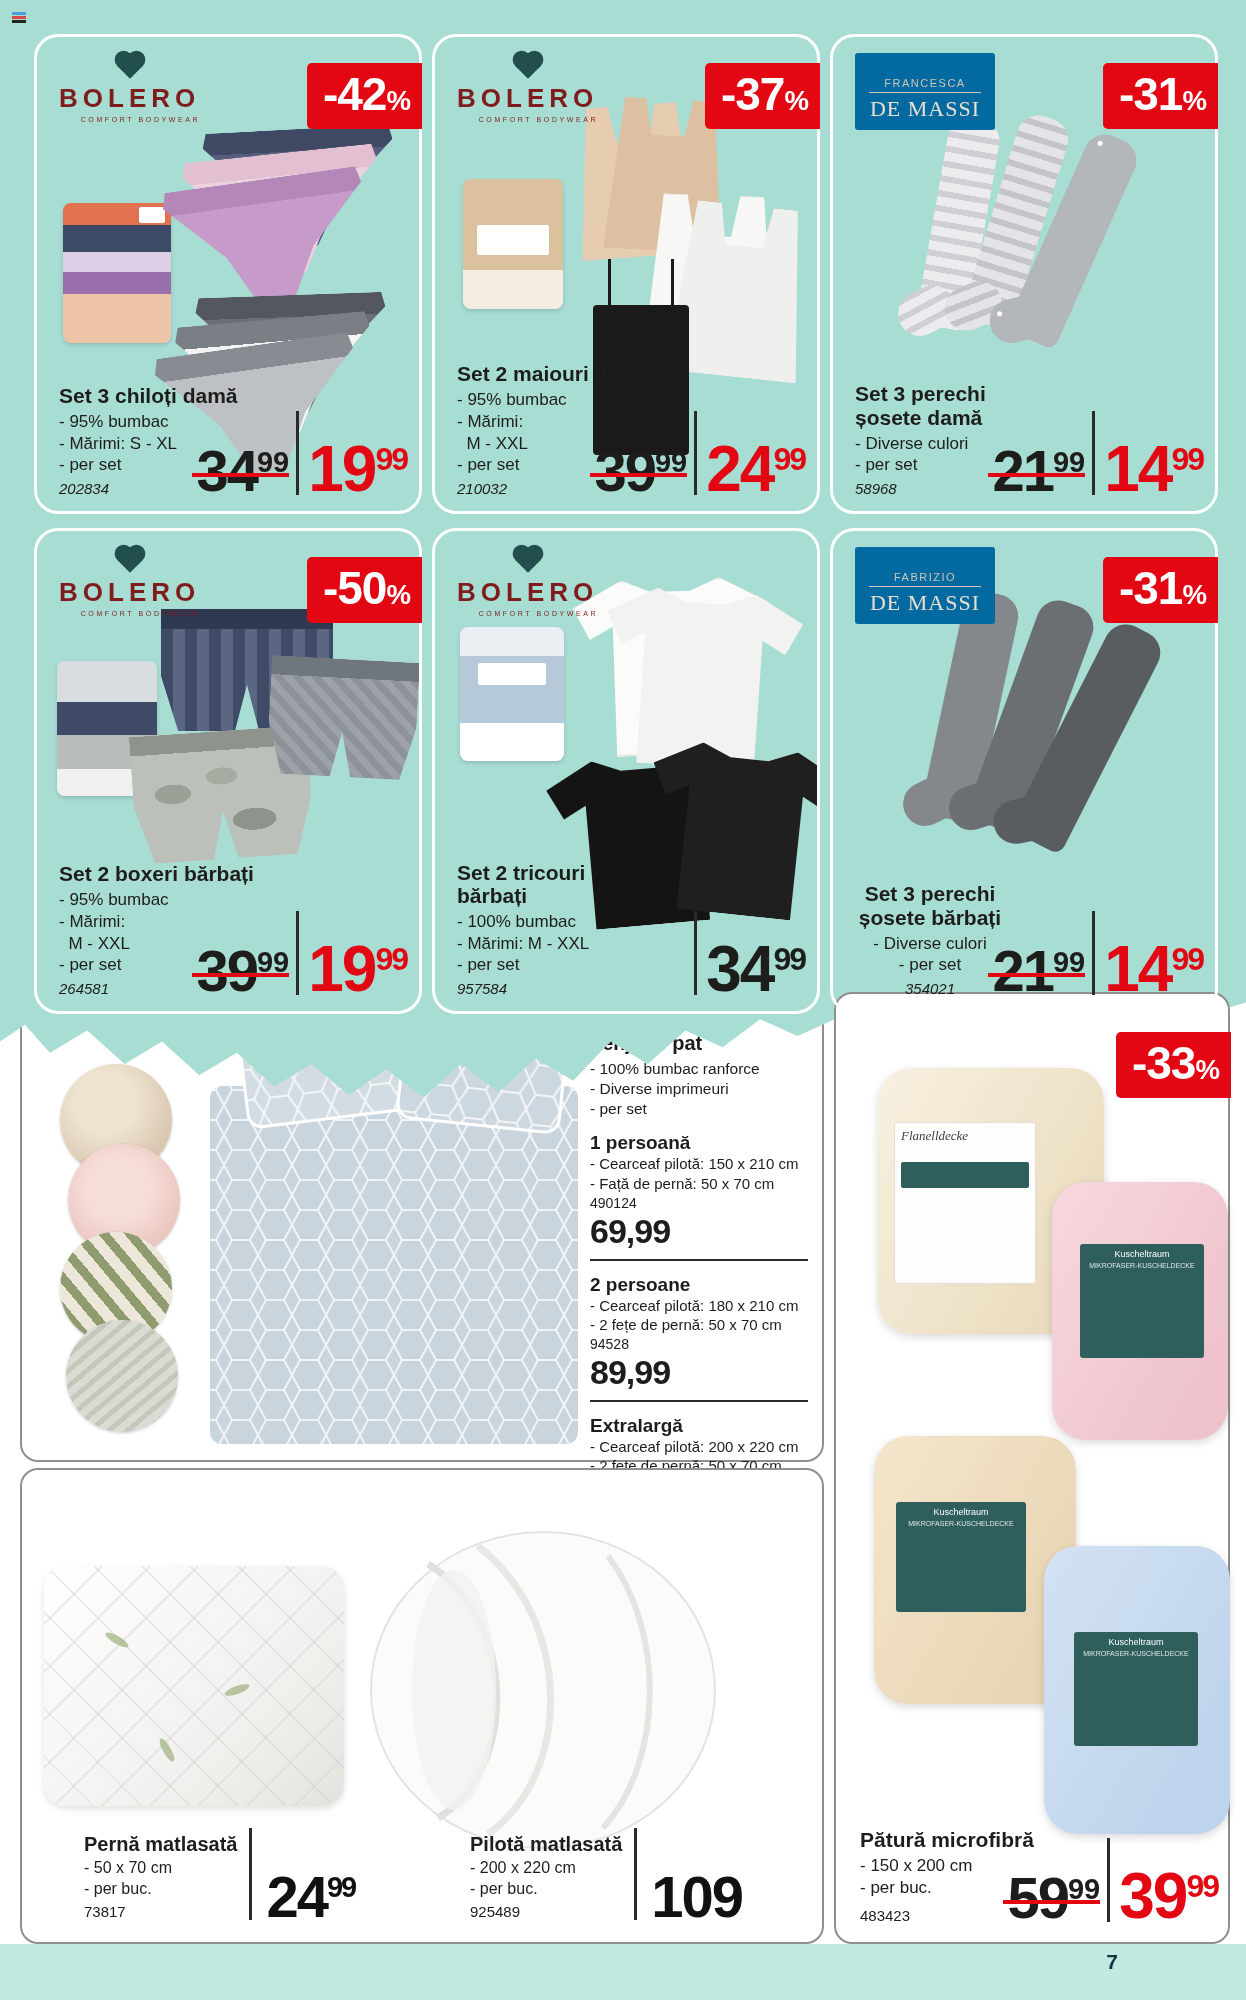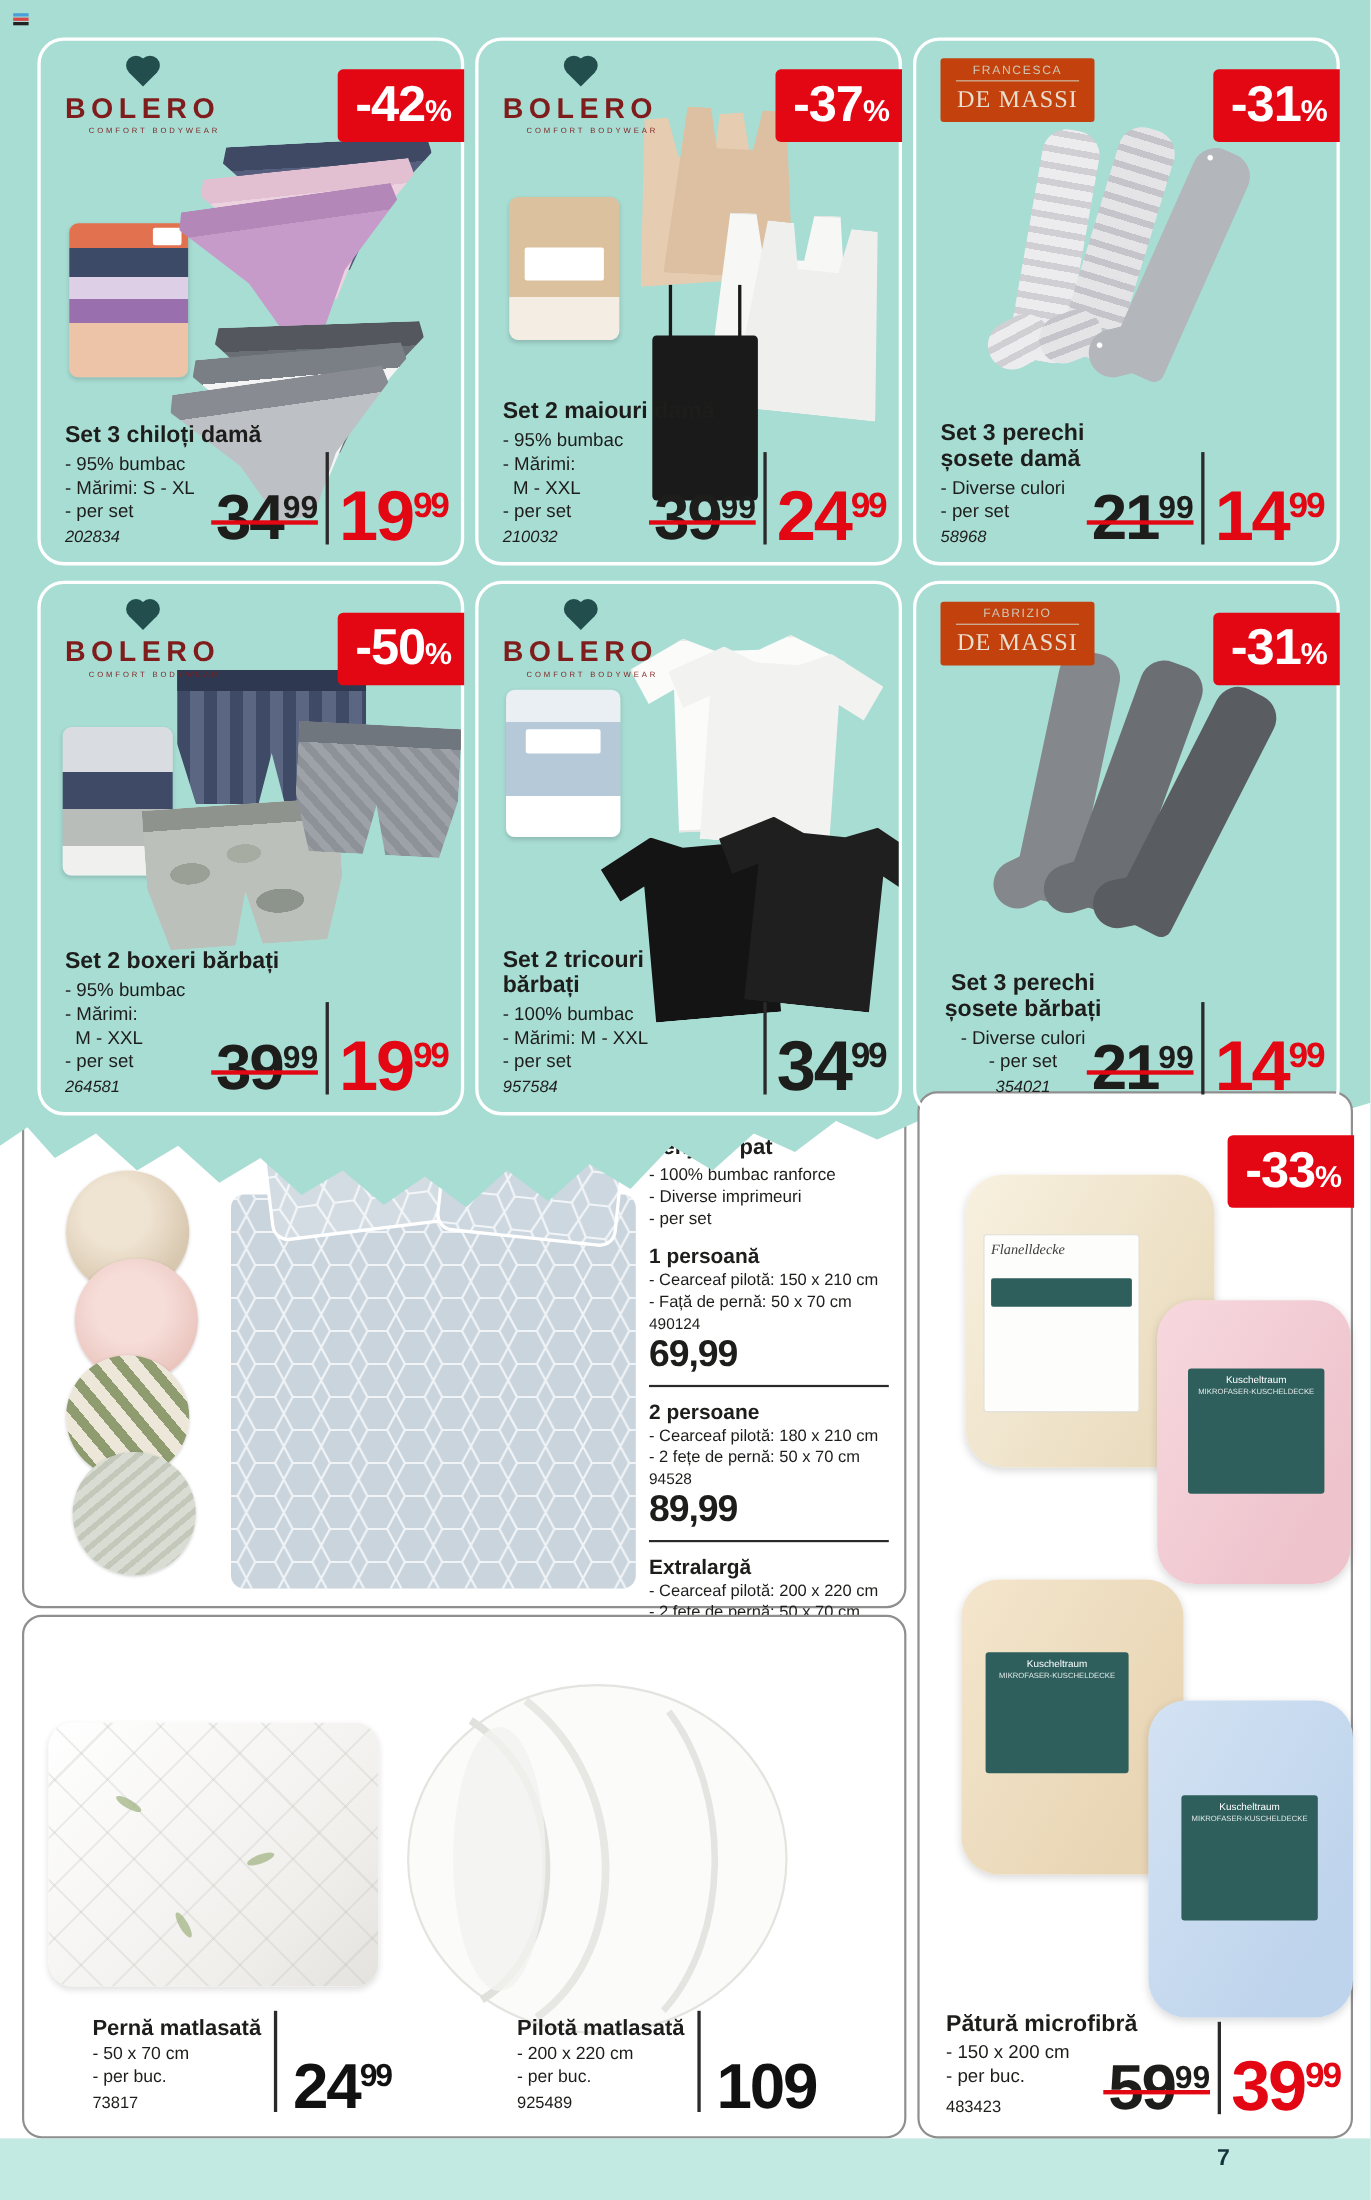--- a/index.html
+++ b/index.html
@@ -29,22 +29,22 @@
 
   .bolero{position:absolute;left:22px;top:14px;text-align:right;color:#7f1d1d;}
   .heart{position:relative;width:18px;height:18px;background:#224e4d;transform:rotate(-45deg);
     margin:6px auto 8px auto;}
   .heart::before,.heart::after{content:"";position:absolute;width:18px;height:18px;
     border-radius:50%;background:#224e4d;}
   .heart::before{top:-9px;left:0;} .heart::after{left:9px;top:0;}
   .bolero .word{font-size:26px;font-weight:800;letter-spacing:5px;}
   .bolero .sub{font-size:7px;letter-spacing:2.6px;margin-top:2px;}
 
-  .demassi{position:absolute;left:22px;top:16px;width:132px;background:#c2410c;
-    border-radius:3px;padding:5px 4px 8px 4px;text-align:center;color:#e9dfcf;}
+  .demassi{position:absolute;left:22px;top:16px;width:132px;background:#0369a1;
+    border-radius:3px;padding:24px 4px 8px 4px;text-align:center;color:#e9dfcf;}
   .demassi .l1{font-size:11px;letter-spacing:1.5px;color:#cfc5b4;}
   .demassi .rule{height:1px;background:#cfc5b4;margin:3px 10px;}
   .demassi .l2{font-family:"Liberation Serif",serif;font-size:22px;letter-spacing:1px;}
 
   .tinfo{position:absolute;left:22px;bottom:14px;max-width:200px;z-index:4;}
   .tinfo .t{font-size:21px;font-weight:700;line-height:1.12;margin-bottom:3px;}
   .tinfo .d{font-size:17px;line-height:1.28;}
   .tinfo .sku{font-size:15px;margin-top:4px;font-style:italic;}
 
   .price-row{position:absolute;right:12px;bottom:16px;display:flex;align-items:flex-end;z-index:4;}

